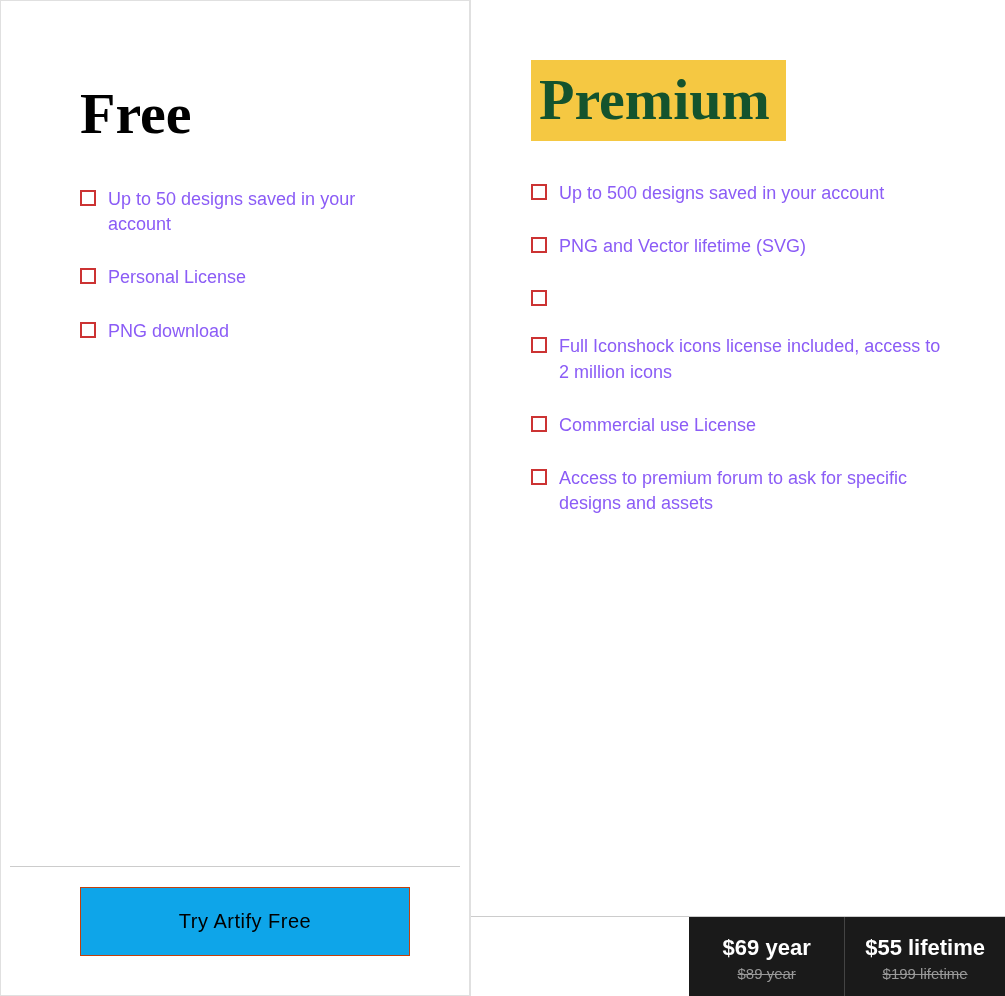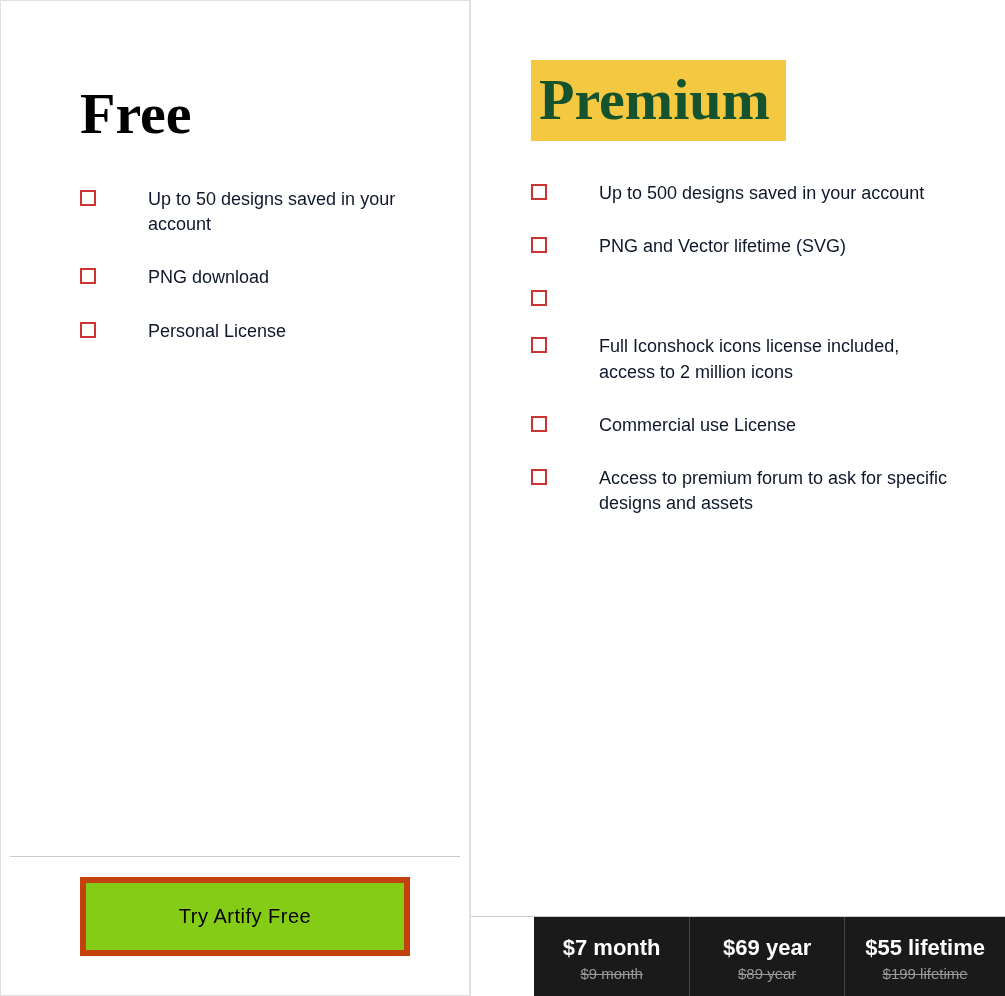--- a/index.html
+++ b/index.html
@@ -51,24 +51,23 @@
     .feature-list {
       list-style: none;
       padding: 0;
     }
 
     .feature-item {
       display: flex;
       align-items: flex-start;
       margin-bottom: 28px;
       font-size: 18px;
-      color: #0f172a;
+      color: #8b5cf6;
       font-family: Arial, sans-serif;
       line-height: 1.4;
-      gap: 40px;
     }
 
     .feature-icon {
       width: 16px;
       height: 16px;
       min-width: 16px;
       border: 2px solid #cc3333;
       margin-right: 12px;
       margin-top: 3px;
       display: inline-block;
@@ -81,22 +80,22 @@
     }
 
     .free-button-area {
       padding: 20px 50px 30px 70px;
     }
 
     .try-free-button {
       display: block;
       width: 100%;
       padding: 22px 10px;
-      background: #84cc16;
-      border: 6px solid #c2410c;
+      background: #0ea5e9;
+      border: 1px solid #c2410c;
       font-size: 20px;
       font-family: Arial, sans-serif;
       font-weight: 500;
       cursor: pointer;
       text-align: center;
       color: #000000;
       letter-spacing: 0.5px;
     }
 
     
@@ -180,25 +179,25 @@
   <div class="free-column">
     <div class="free-content">
       <h1 class="free-title">Free</h1>
       <ul class="feature-list">
         <li class="feature-item">
           <span class="feature-icon"></span>
           <span>Up to 50 designs saved in your account</span>
         </li>
         <li class="feature-item">
           <span class="feature-icon"></span>
+          <span>Personal License</span>
+        </li>
+        <li class="feature-item">
+          <span class="feature-icon"></span>
           <span>PNG download</span>
-        </li>
-        <li class="feature-item">
-          <span class="feature-icon"></span>
-          <span>Personal License</span>
         </li>
       </ul>
     </div>
     <div class="free-divider"></div>
     <div class="free-button-area">
       <button class="try-free-button">Try Artify Free</button>
     </div>
   </div>
 
   <div class="premium-column">
@@ -227,24 +226,20 @@
           <span>Commercial use License</span>
         </li>
         <li class="feature-item">
           <span class="feature-icon"></span>
           <span>Access to premium forum to ask for specific designs and assets</span>
         </li>
       </ul>
     </div>
     <div class="premium-divider"></div>
     <div class="pricing-buttons">
-      <button class="price-btn">
-        <span class="price-main">$7 month</span>
-        <span class="price-original">$9 month</span>
-      </button>
       <button class="price-btn">
         <span class="price-main">$69 year</span>
         <span class="price-original">$89 year</span>
       </button>
       <button class="price-btn">
         <span class="price-main">$55 lifetime</span>
         <span class="price-original">$199 lifetime</span>
       </button>
     </div>
   </div>

